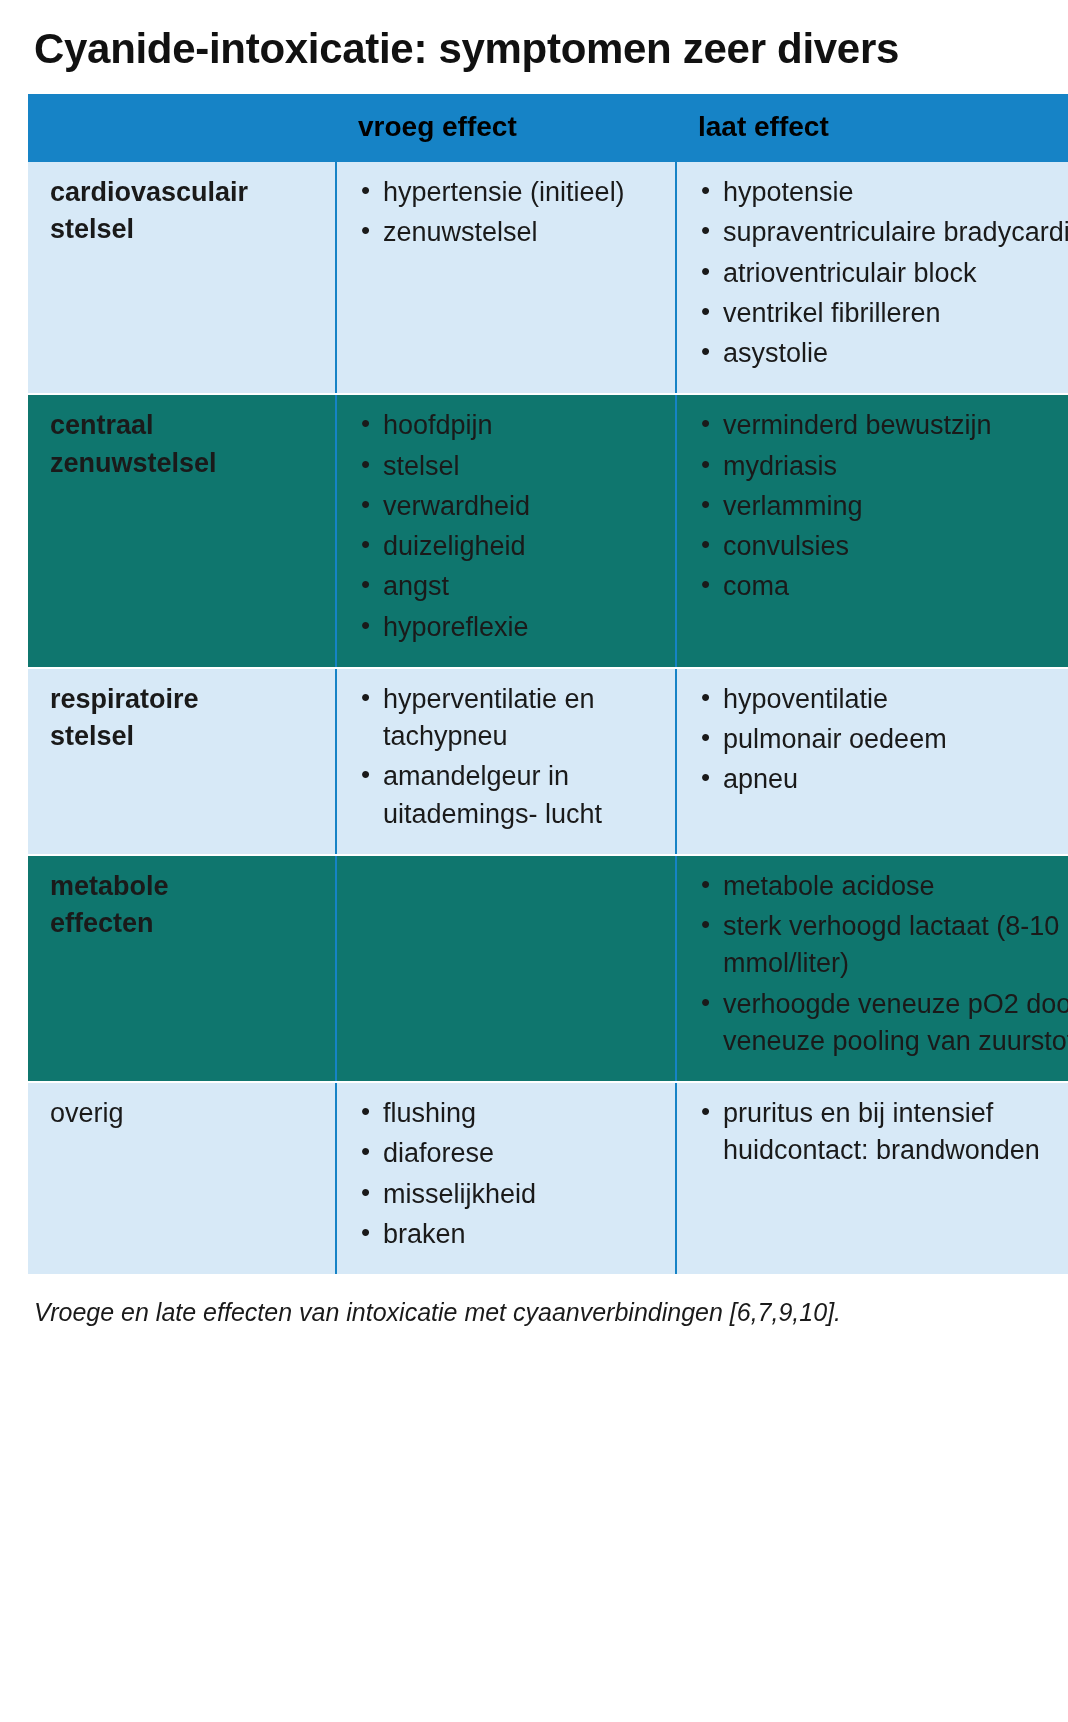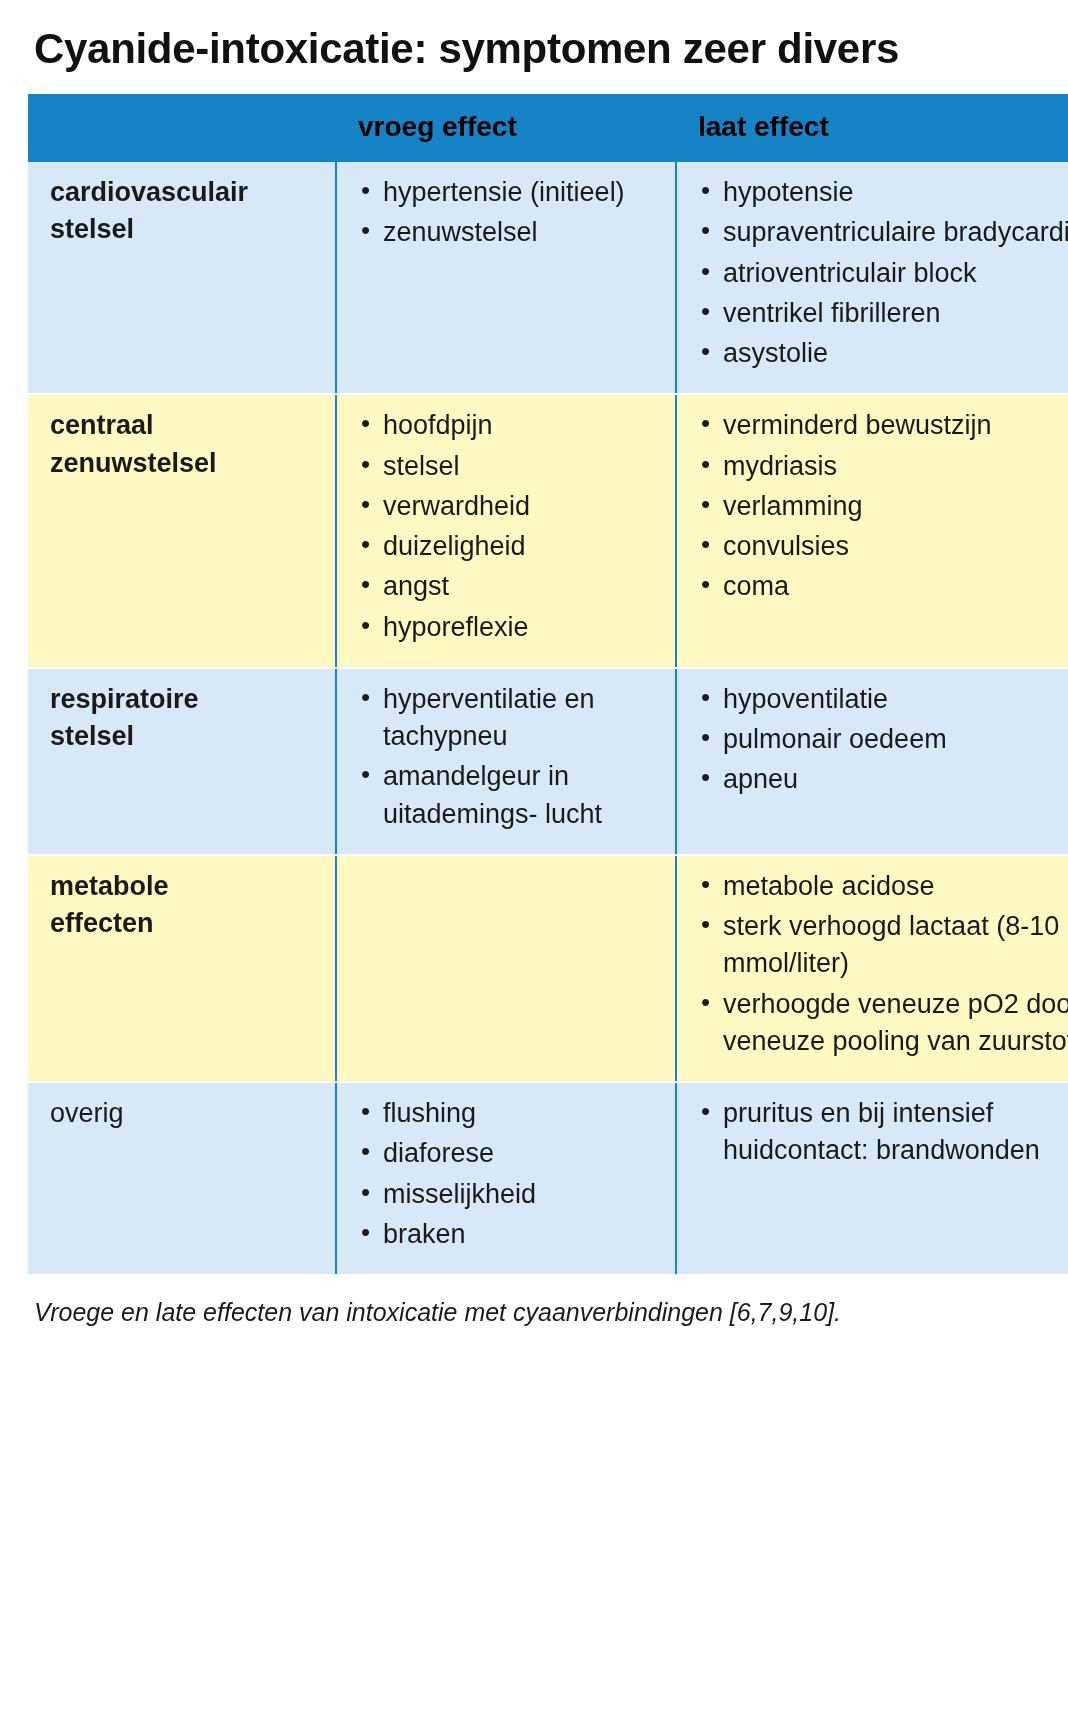--- a/index.html
+++ b/index.html
@@ -49,21 +49,21 @@
   th.col-early { width: 318px; padding-left: 22px !important; }
   th.col-late { width: 408px; padding-left: 22px !important; }
 
   table.symptom-table tbody td {
     vertical-align: top;
     padding: 12px 14px 18px 22px;
     line-height: 1.38;
     border-bottom: 2px solid #ffffff;
   }
   tbody tr.row-alt td { background: #d7e9f7; }
-  tbody tr.row-base td { background: #fef9c3; }
+  tbody tr.row-base td { background: #0f766e; }
 
   td.cat {
     color: #1a1a1a;
     font-size: 27px;
   }
   td.early, td.late {
     border-left: 2px solid #1683c6;
   }
   ul.items {
     margin: 0;

